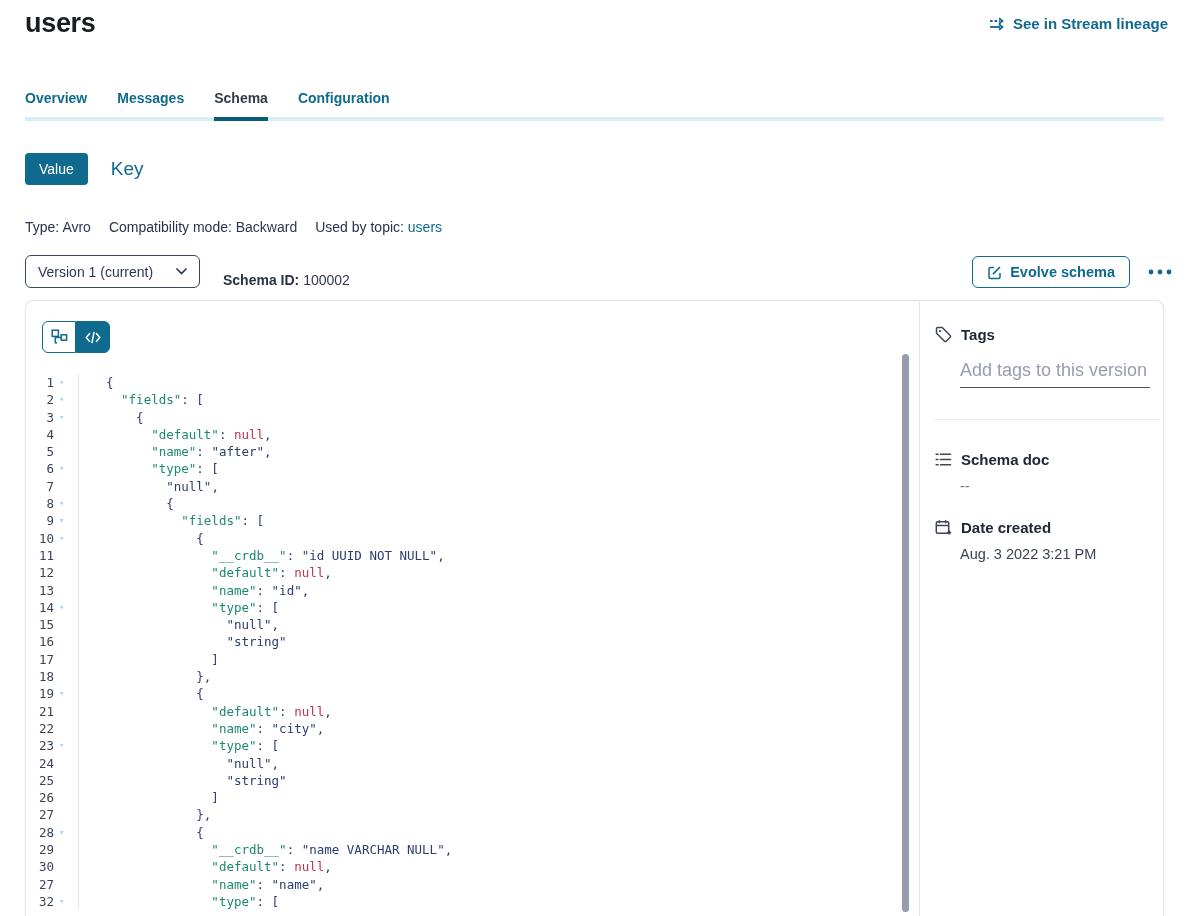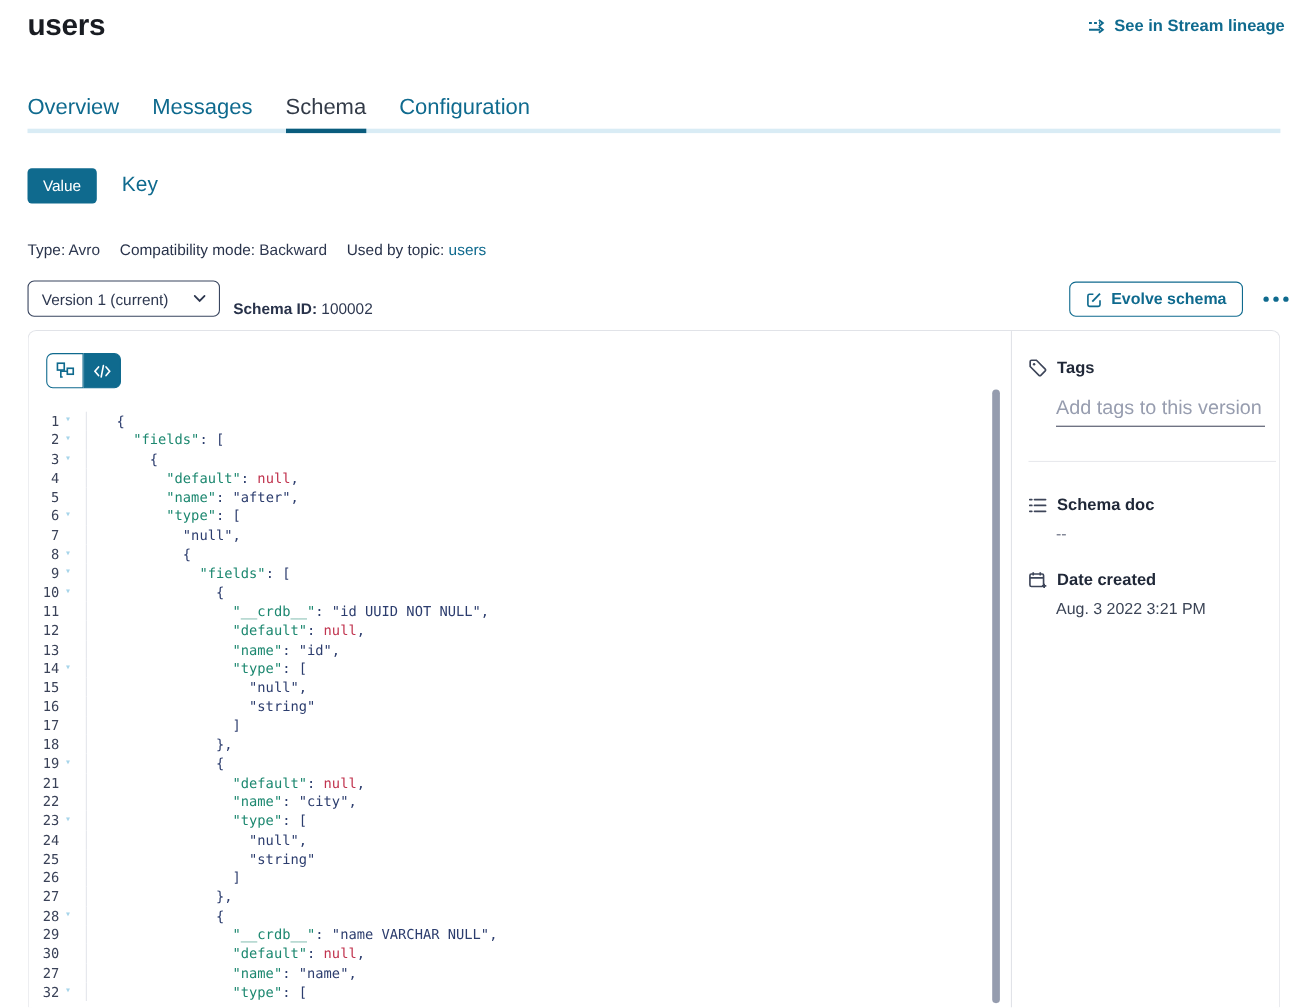--- a/index.html
+++ b/index.html
@@ -13,37 +13,37 @@
   *{box-sizing:border-box;margin:0;padding:0}
   html,body{width:1189px;height:916px;overflow:hidden}
   body{font-family:"Liberation Sans",sans-serif;background:#fff;position:relative;color:var(--text-body)}
 
   .title{position:absolute;left:25px;top:8px;font-size:27px;font-weight:700;color:#191c22;letter-spacing:-.3px}
   .lineage{position:absolute;right:21px;top:15px;display:flex;align-items:center;gap:7px;
            color:var(--accent);font-size:15px;font-weight:600;cursor:pointer}
 
   .tabbar{position:absolute;left:25px;right:25px;top:88px;display:flex;gap:30px;padding-bottom:13px}
   .tabbar::after{content:'';position:absolute;left:0;right:0;bottom:0;height:4px;background:var(--tab-track)}
-  .tab{position:relative;font-size:20px;font-weight:400;color:var(--accent);cursor:pointer;line-height:20px}
+  .tab{position:relative;font-size:14px;font-weight:700;color:var(--accent);cursor:pointer;line-height:20px}
   .tab.active{color:#323a47}
   .tab.active::after{content:'';position:absolute;left:0;right:0;bottom:-13px;height:4px;background:var(--accent-dark);z-index:2}
 
   .seg{position:absolute;left:25px;top:153px;display:flex;align-items:center}
   .seg-value{height:32px;min-width:56px;padding:0 14px;background:var(--accent);color:#fff;border:none;
              border-radius:4px;font-size:14px;font-family:inherit;cursor:pointer}
   .seg-key{margin-left:23px;color:var(--accent);font-size:19px;cursor:pointer}
 
   .meta{position:absolute;left:25px;top:219px;display:flex;gap:18px;font-size:14px;color:#2e3850}
   .meta b{font-weight:400;color:#28324a}
   .meta .lnk{color:var(--accent);cursor:pointer}
 
   .controls{position:absolute;left:25px;right:17px;top:254px;height:34px;display:flex;align-items:flex-end}
   .select{width:175px;height:33px;border:1px solid #39455f;border-radius:6px;display:flex;align-items:center;
           justify-content:space-between;padding:0 12px;font-size:14px;color:#2e3850;background:#fff;cursor:pointer}
-  .schema-id{margin-left:12px;font-size:14px;color:#2e3850}
+  .schema-id{margin-left:23px;font-size:14px;color:#2e3850}
   .schema-id b{font-weight:700;color:#28324a}
   .ctrl-right{margin-left:auto;display:flex;align-items:center;gap:18px}
   .btn{height:32px;border-radius:6px;display:flex;align-items:center;gap:8px;padding:0 14px;
        font-size:14.5px;font-family:inherit;background:#fff;cursor:pointer}
   .btn.disabled{border:1px solid var(--disabled-border);color:var(--disabled-text);font-weight:500;cursor:default}
   .btn.primary-outline{border:1px solid var(--accent);color:var(--accent);font-weight:700}
   .more-btn{border:none;background:none;color:var(--accent);cursor:pointer;display:flex;align-items:center}
 
   .panel{position:absolute;left:25px;top:300px;width:1139px;height:616px;border:1px solid var(--border);
          border-bottom:none;border-radius:8px 8px 0 0;background:#fff}

